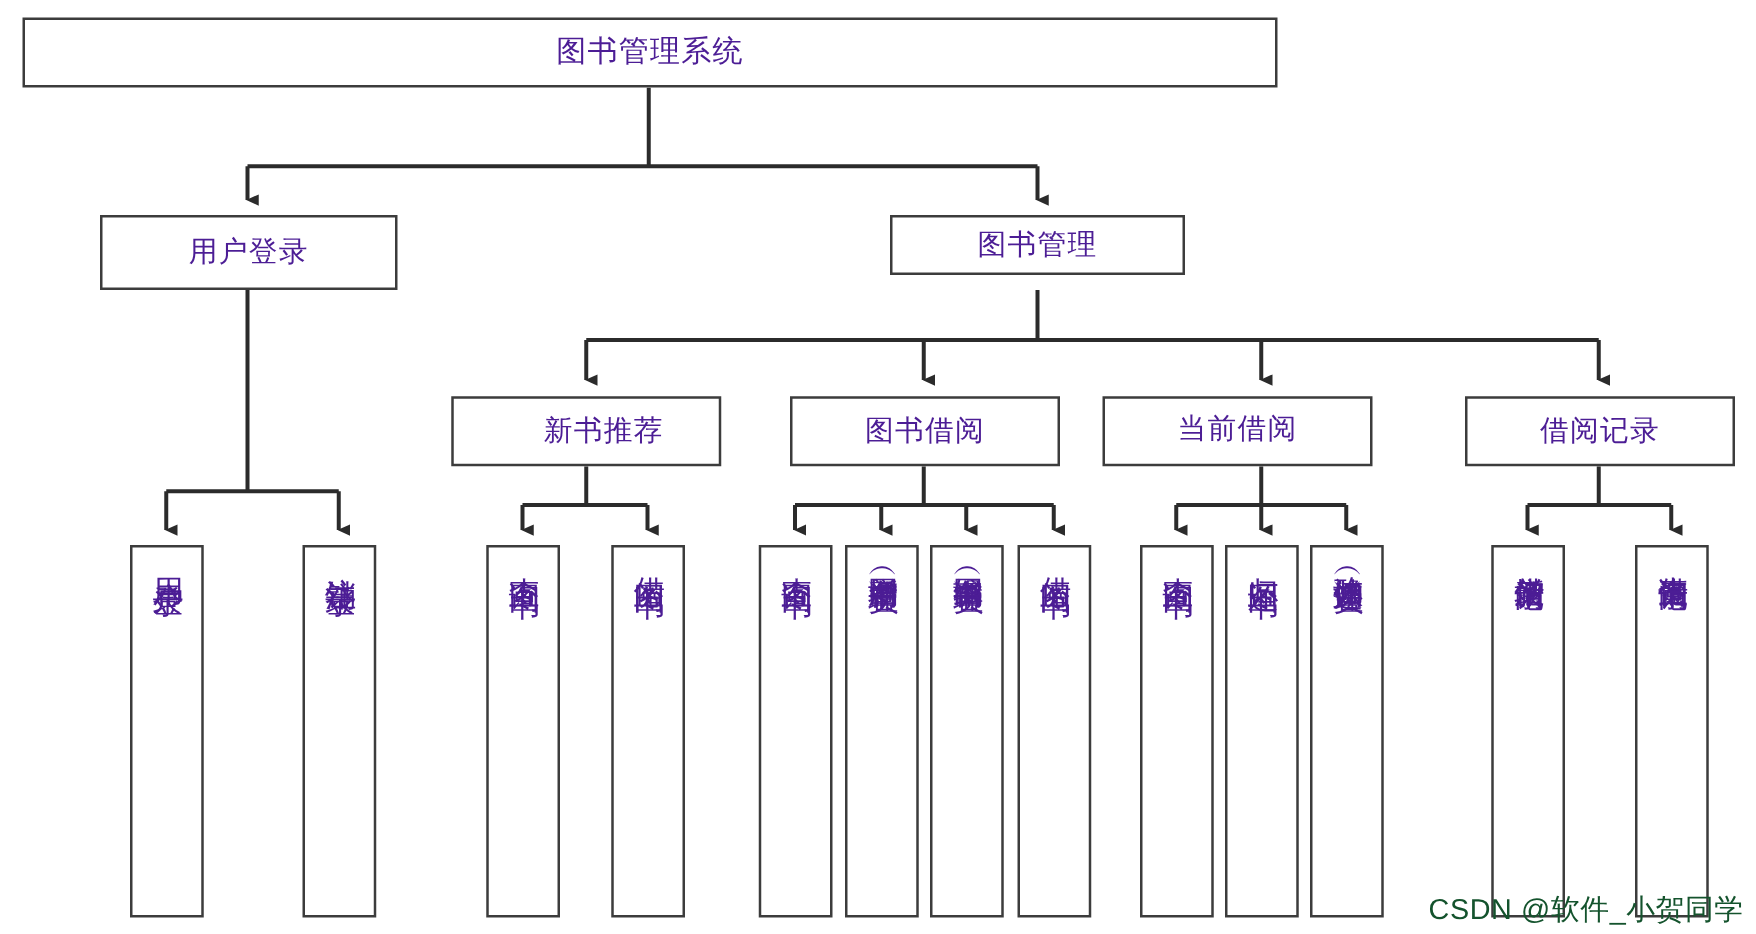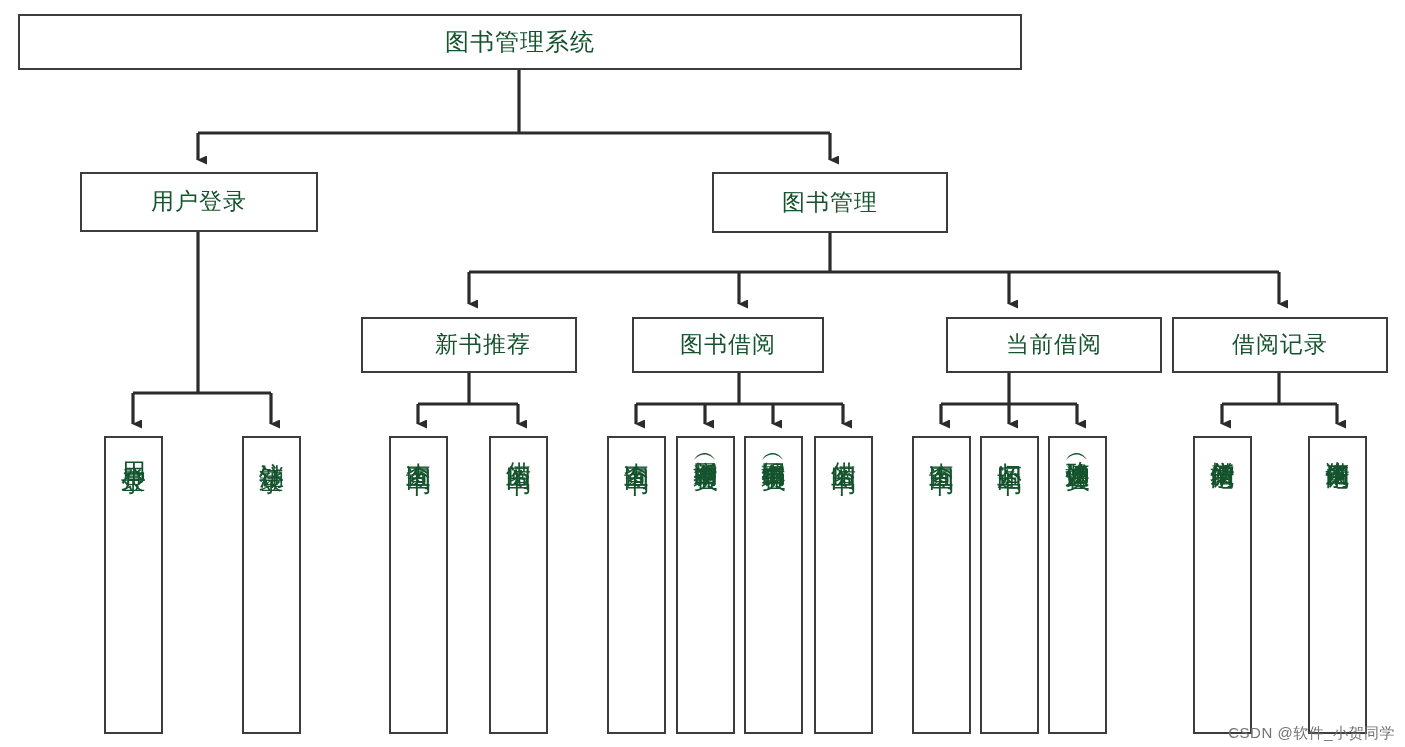--- a/index.html
+++ b/index.html
@@ -27,21 +27,21 @@
     pointer-events: none;
   }
   .node {
     position: absolute;
     box-sizing: border-box;
     background: #ffffff;
     border: 2px solid #3c3c3c;
     display: flex;
     align-items: center;
     justify-content: center;
-    color: #14532d;
+    color: #4c1d95;
     z-index: 2;
   }
   .node .node-label {
     display: block;
     text-align: center;
     line-height: 1.12;
     white-space: nowrap;
   }
   
   .node.horizontal .node-label {
@@ -66,22 +66,22 @@
     white-space: nowrap;
   }
   .node.vertical.tall .node-label {
     font-size: 24px;
     letter-spacing: 1px;
   }
   #watermark {
     position: absolute;
     right: 10px;
     bottom: 4px;
-    font-size: 15px;
-    color: #737373;
+    font-size: 23px;
+    color: #14532d;
     letter-spacing: 0.5px;
     z-index: 5;
     white-space: nowrap;
   }
 </style>
 </head>
 <body>
 
 <div id="diagram-root">
 
@@ -135,31 +135,31 @@
     </g>
   </svg>
 
   <div class="node horizontal root" style="left:18px; top:14px; width:1004px; height:56px;">
     <span class="node-label">图书管理系统</span>
   </div>
 
   <div class="node horizontal" style="left:80px; top:172px; width:238px; height:60px;">
     <span class="node-label">用户登录</span>
   </div>
-  <div class="node horizontal" style="left:712px; top:172px; width:236px; height:61px;">
+  <div class="node horizontal" style="left:712px; top:172px; width:236px; height:48px;">
     <span class="node-label">图书管理</span>
   </div>
 
   <div class="node horizontal" style="left:361px; top:317px; width:216px; height:56px;padding-left:28px;">
     <span class="node-label">新书推荐</span>
   </div>
-  <div class="node horizontal" style="left:632px; top:317px; width:192px; height:56px;">
+  <div class="node horizontal" style="left:632px; top:317px; width:216px; height:56px;">
     <span class="node-label">图书借阅</span>
   </div>
-  <div class="node horizontal" style="left:946px; top:317px; width:216px; height:56px;">
+  <div class="node horizontal" style="left:882px; top:317px; width:216px; height:56px;font-family:Liberation Mono, monospace;">
     <span class="node-label">当前借阅</span>
   </div>
   <div class="node horizontal" style="left:1172px; top:317px; width:216px; height:56px;align-items:center;">
     <span class="node-label">借阅记录</span>
   </div>
 
   <div class="node vertical" style="left:104px; top:436px; width:59px; height:298px;">
     <span class="node-label">用户登录</span>
   </div>
   <div class="node vertical" style="left:242px; top:436px; width:59px; height:298px;">

